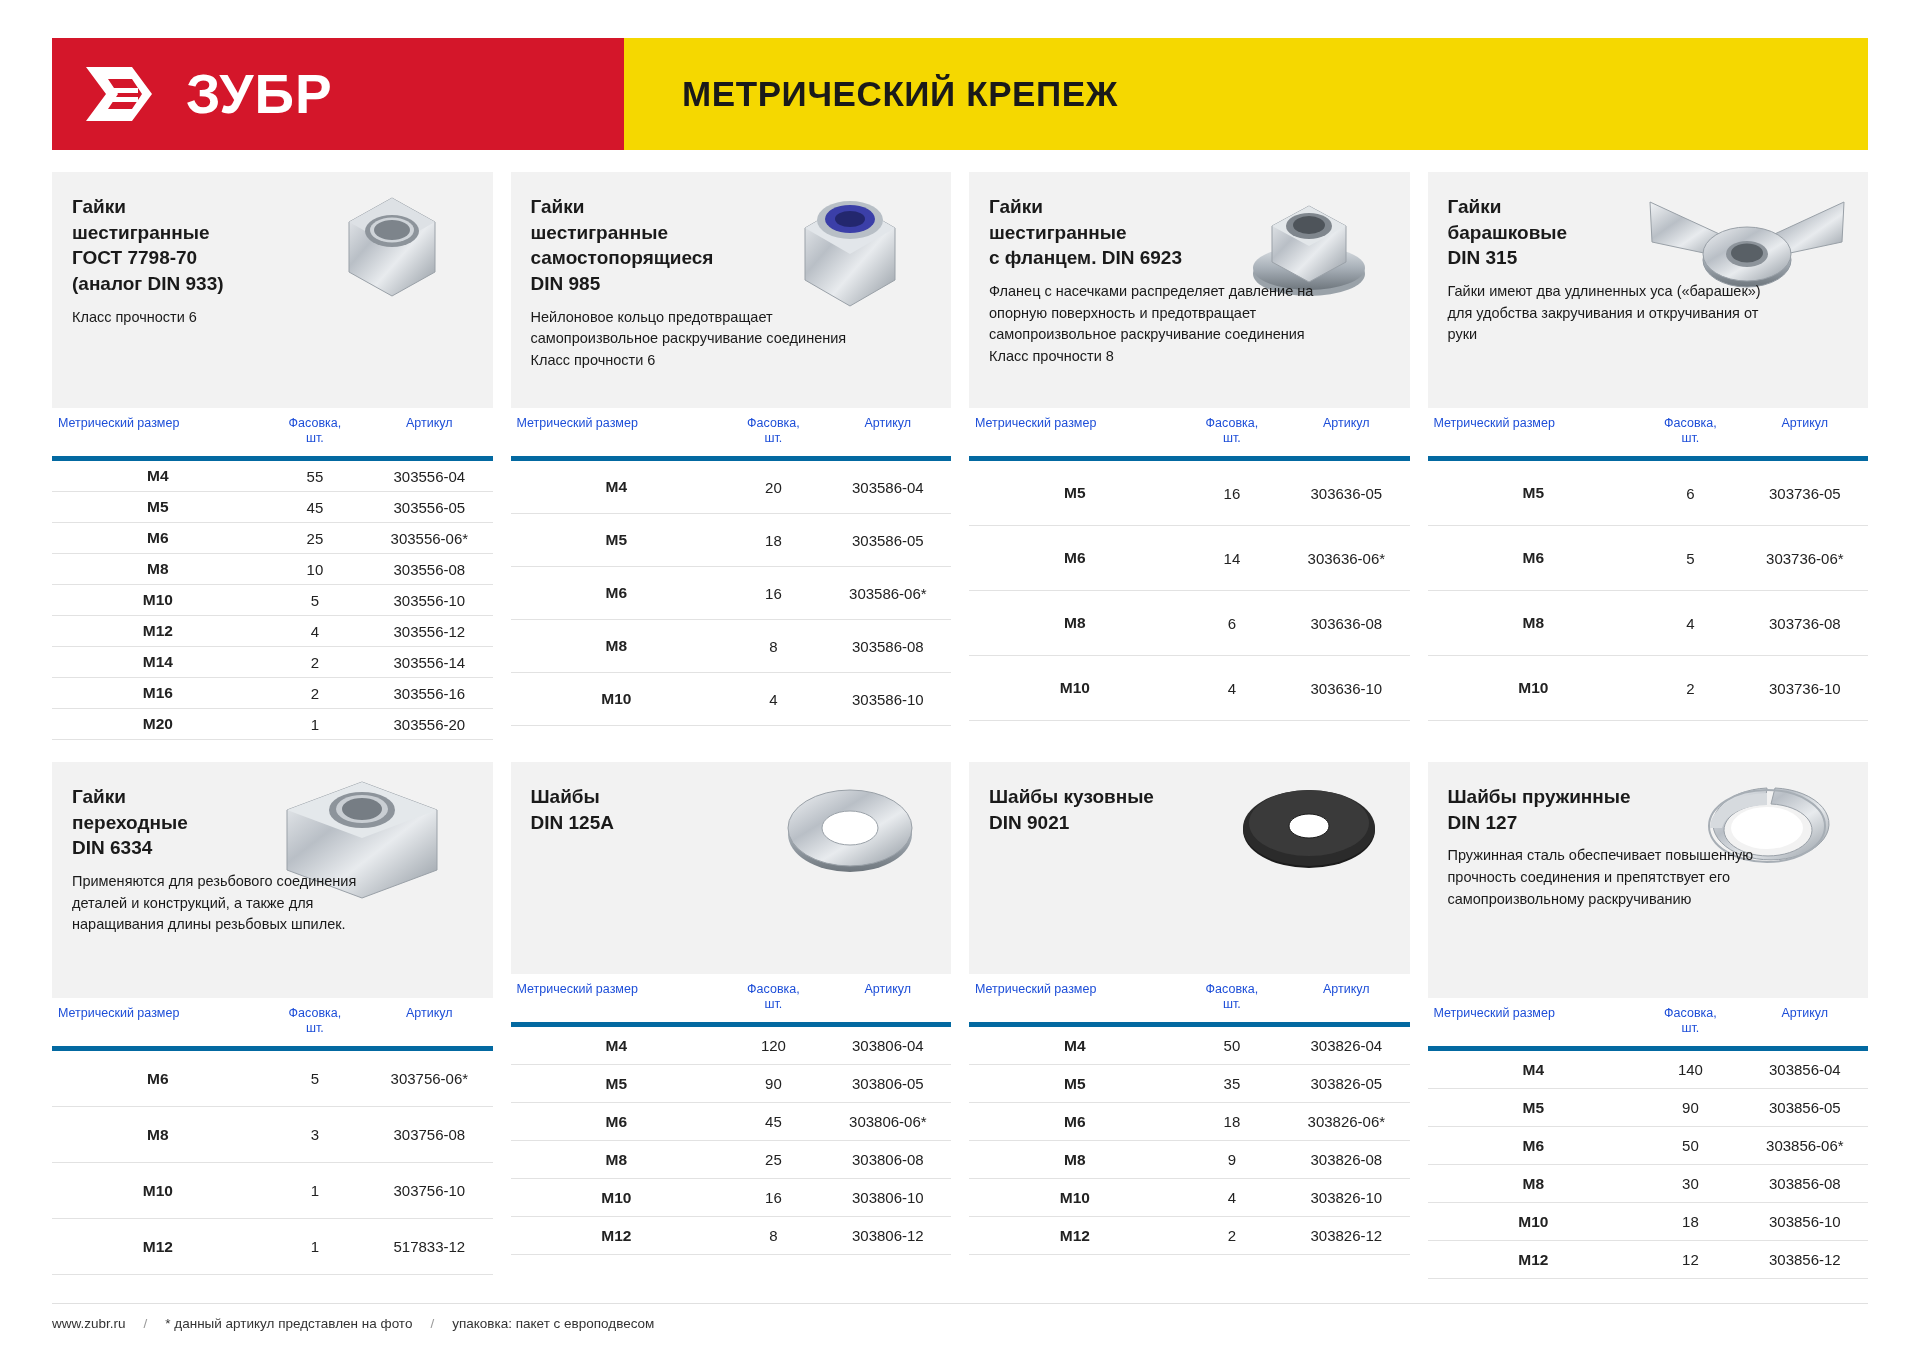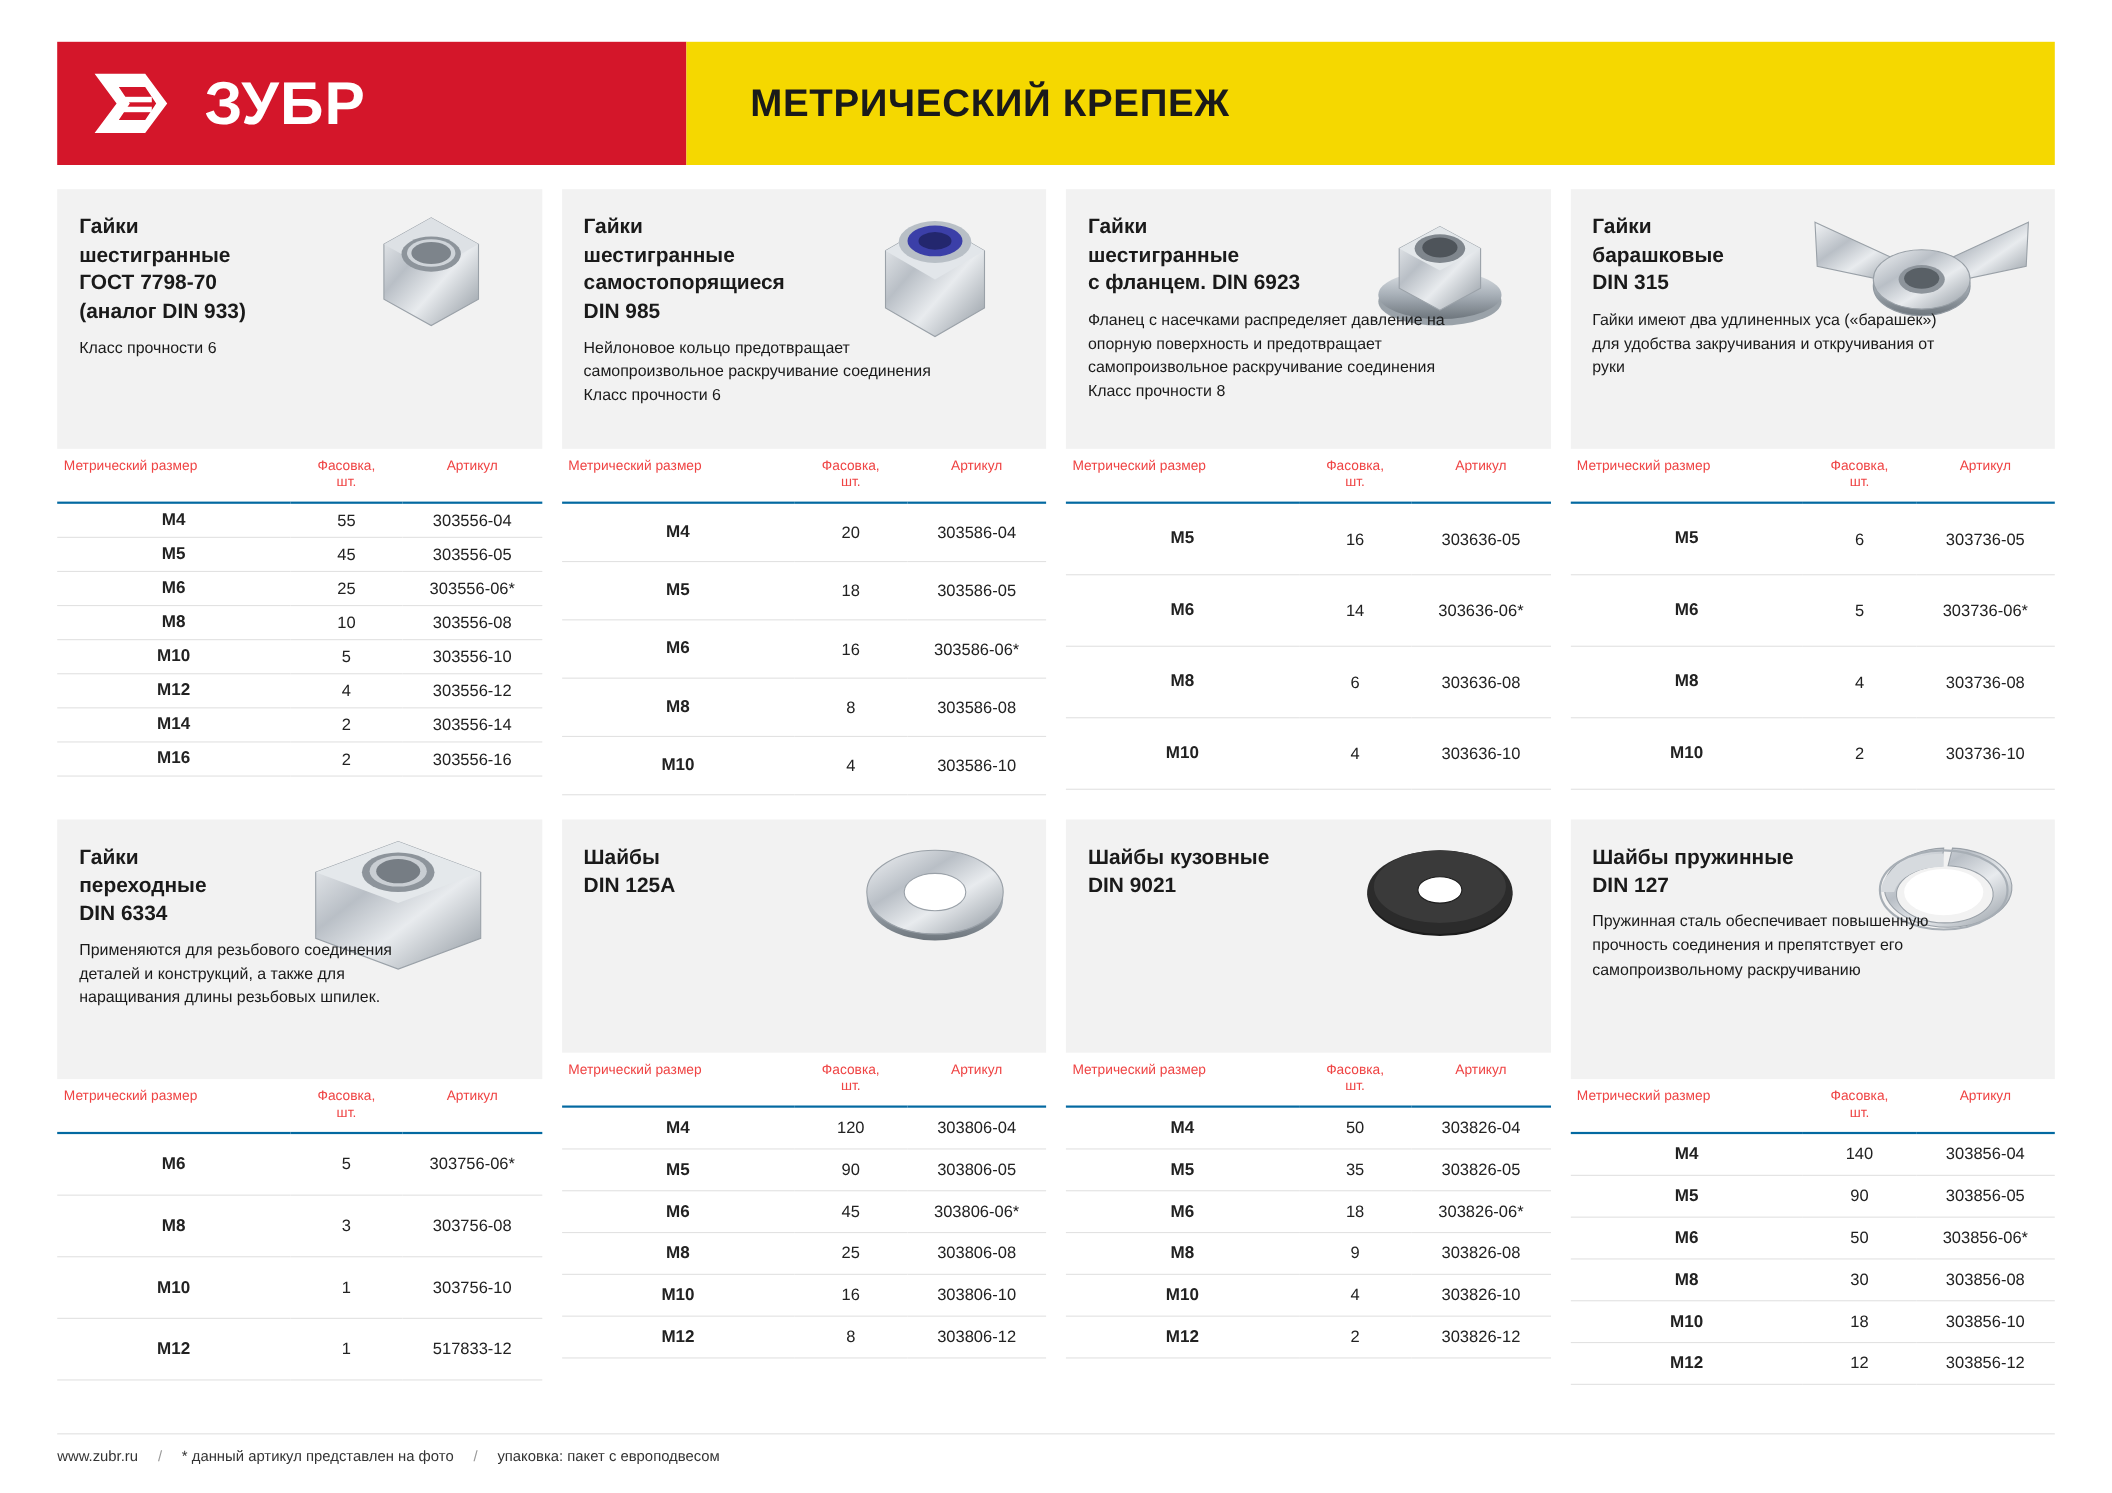--- a/index.html
+++ b/index.html
@@ -125,23 +125,23 @@
   
   table.spec {
     width: 100%;
     border-collapse: collapse;
     font-size: 14px;
     background: #fff;
   }
   table.spec thead th {
     font-size: 12.5px;
     font-weight: normal;
-    color: #ef4444;
+    color: #1d4ed8;
     padding: 8px 6px 10px 6px;
-    border-bottom: 2px solid #0369a1;
+    border-bottom: 5px solid #0369a1;
     text-align: center;
     vertical-align: top;
     line-height: 1.2;
   }
   table.spec thead th.col-size {
     text-align: left;
     padding-left: 6px;
   }
   table.spec tbody td {
     border-bottom: 1px solid #e2e2e2;
@@ -281,20 +281,25 @@
     </tr>
     <tr>
       <td class="size" style="height: 28px;">М14</td>
       <td style="height: 28px;">2</td>
       <td style="height: 28px;">303556-14</td>
     </tr>
     <tr>
       <td class="size" style="height: 28px;">М16</td>
       <td style="height: 28px;">2</td>
       <td style="height: 28px;">303556-16</td>
+    </tr>
+    <tr>
+      <td class="size" style="height: 28px;">М20</td>
+      <td style="height: 28px;">1</td>
+      <td style="height: 28px;">303556-20</td>
     </tr>
           </tbody>
     </table>
       </div>
       <div class="card">
     <div class="card-head">
       <div class="card-art">
             <svg width="190" height="150" viewBox="0 0 190 150">
               <defs>
      <linearGradient id="mg" x1="0" y1="0" x2="1" y2="1">

